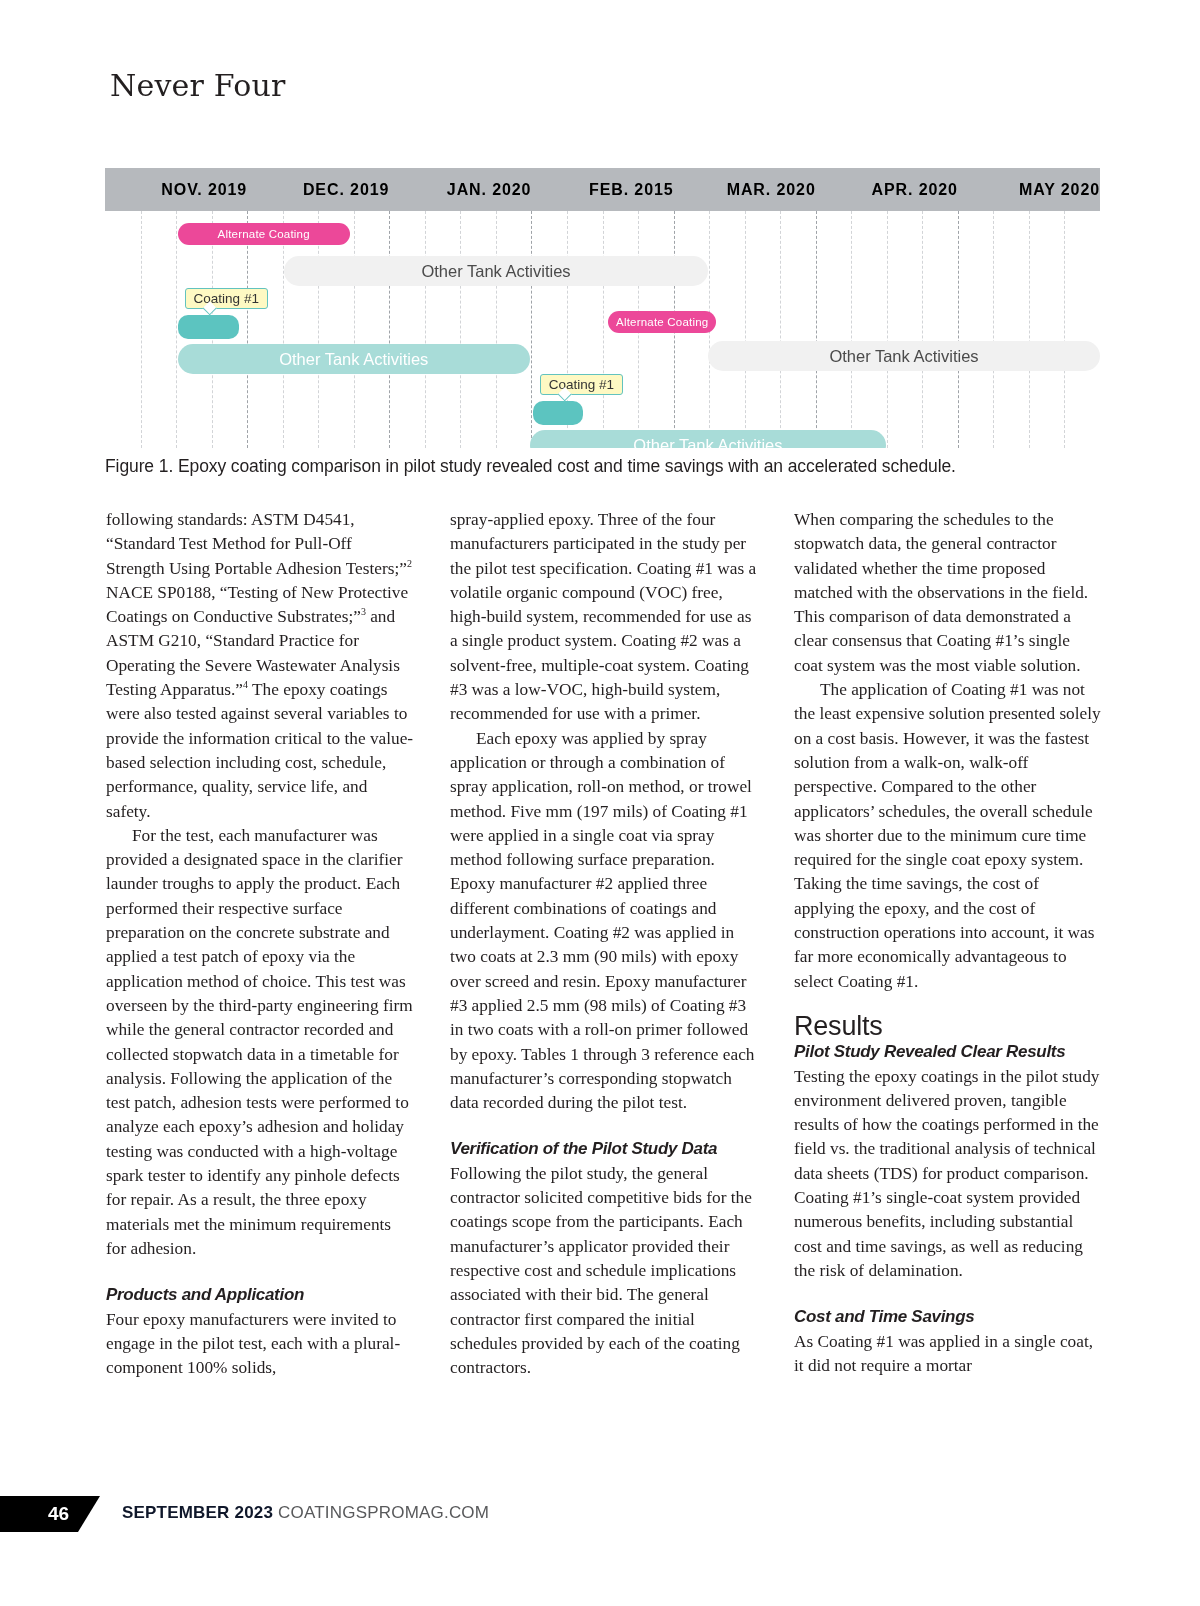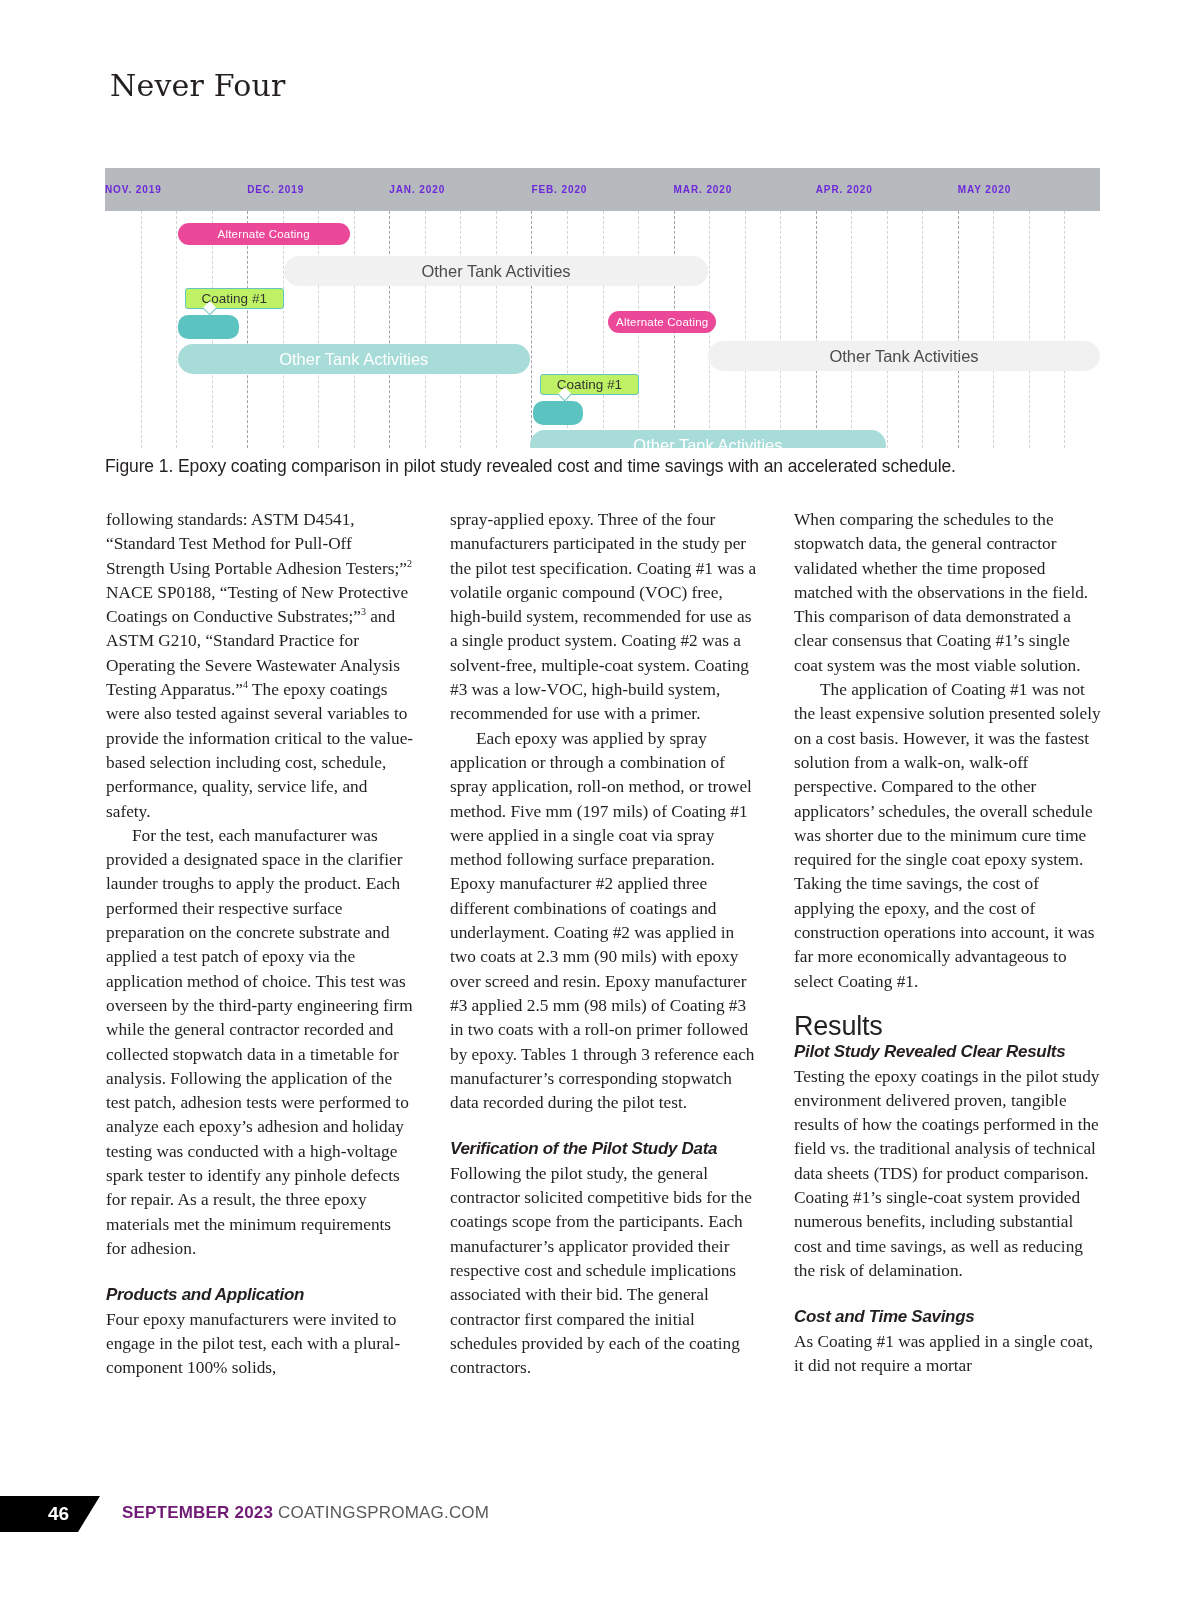--- a/index.html
+++ b/index.html
@@ -41,26 +41,26 @@
 
   .gantt-header {
     position: relative;
     display: flex;
     height: 43px;
     background: #b6b9bd;
     align-items: center;
   }
   .gantt-month {
     flex: 1 1 0;
-    text-align: left;
-    font-family: "Liberation Sans", sans-serif;
-    font-size: 10px;
+    text-align: right;
+    font-family: "Liberation Sans", sans-serif;
+    font-size: 16px;
     font-weight: 700;
     letter-spacing: 0.9px;
-    color: #6d28d9;
+    color: #000000;
   }
 
   .gantt-body {
     position: relative;
     height: 237px;
     background: #ffffff;
     overflow: hidden;
   }
 
   
@@ -112,22 +112,22 @@
   .bar.coat-teal {
     background: #5cc4c0;
     height: 24px;
     border-radius: 10px;
   }
 
   
   .callout {
     position: absolute;
     height: 21px;
-    padding: 0 16px;
-    background: #bef264;
+    padding: 0 8px;
+    background: #fef9c3;
     border: 1.4px solid #62c3bf;
     border-radius: 3px;
     display: flex;
     align-items: center;
     font-family: "Liberation Sans", sans-serif;
     font-size: 13.5px;
     color: #333333;
     white-space: nowrap;
     z-index: 4;
   }
@@ -222,36 +222,36 @@
     color: #ffffff;
   }
   .footer-text {
     position: absolute;
     left: 122px;
     top: 7px;
     font-family: "Liberation Sans", sans-serif;
     font-size: 17px;
     letter-spacing: 0.2px;
   }
-  .footer-text .bold { font-weight: 700; color: #701a75; }
+  .footer-text .bold { font-weight: 700; color: #0f172a; }
   .footer-text .light { font-weight: 400; color: #58595b; }
 </style>
 </head>
 <body>
 
 <div class="page">
 
   <div class="article-title">Never Four</div>
 
   <div class="figure">
     <div class="gantt-header" id="gantt-header">
         <div class="gantt-month">NOV. 2019</div>
         <div class="gantt-month">DEC. 2019</div>
         <div class="gantt-month">JAN. 2020</div>
-        <div class="gantt-month">FEB. 2020</div>
+        <div class="gantt-month">FEB. 2015</div>
         <div class="gantt-month">MAR. 2020</div>
         <div class="gantt-month">APR. 2020</div>
         <div class="gantt-month">MAY 2020</div>
       </div>
     <div class="gantt-body" id="gantt-body">
         <div class="grid-line" style="left: 3.57143%;"></div>
         <div class="grid-line" style="left: 7.14286%;"></div>
         <div class="grid-line" style="left: 10.7143%;"></div>
         <div class="grid-line major" style="left: 14.2857%;"></div>
         <div class="grid-line" style="left: 17.8571%;"></div>

